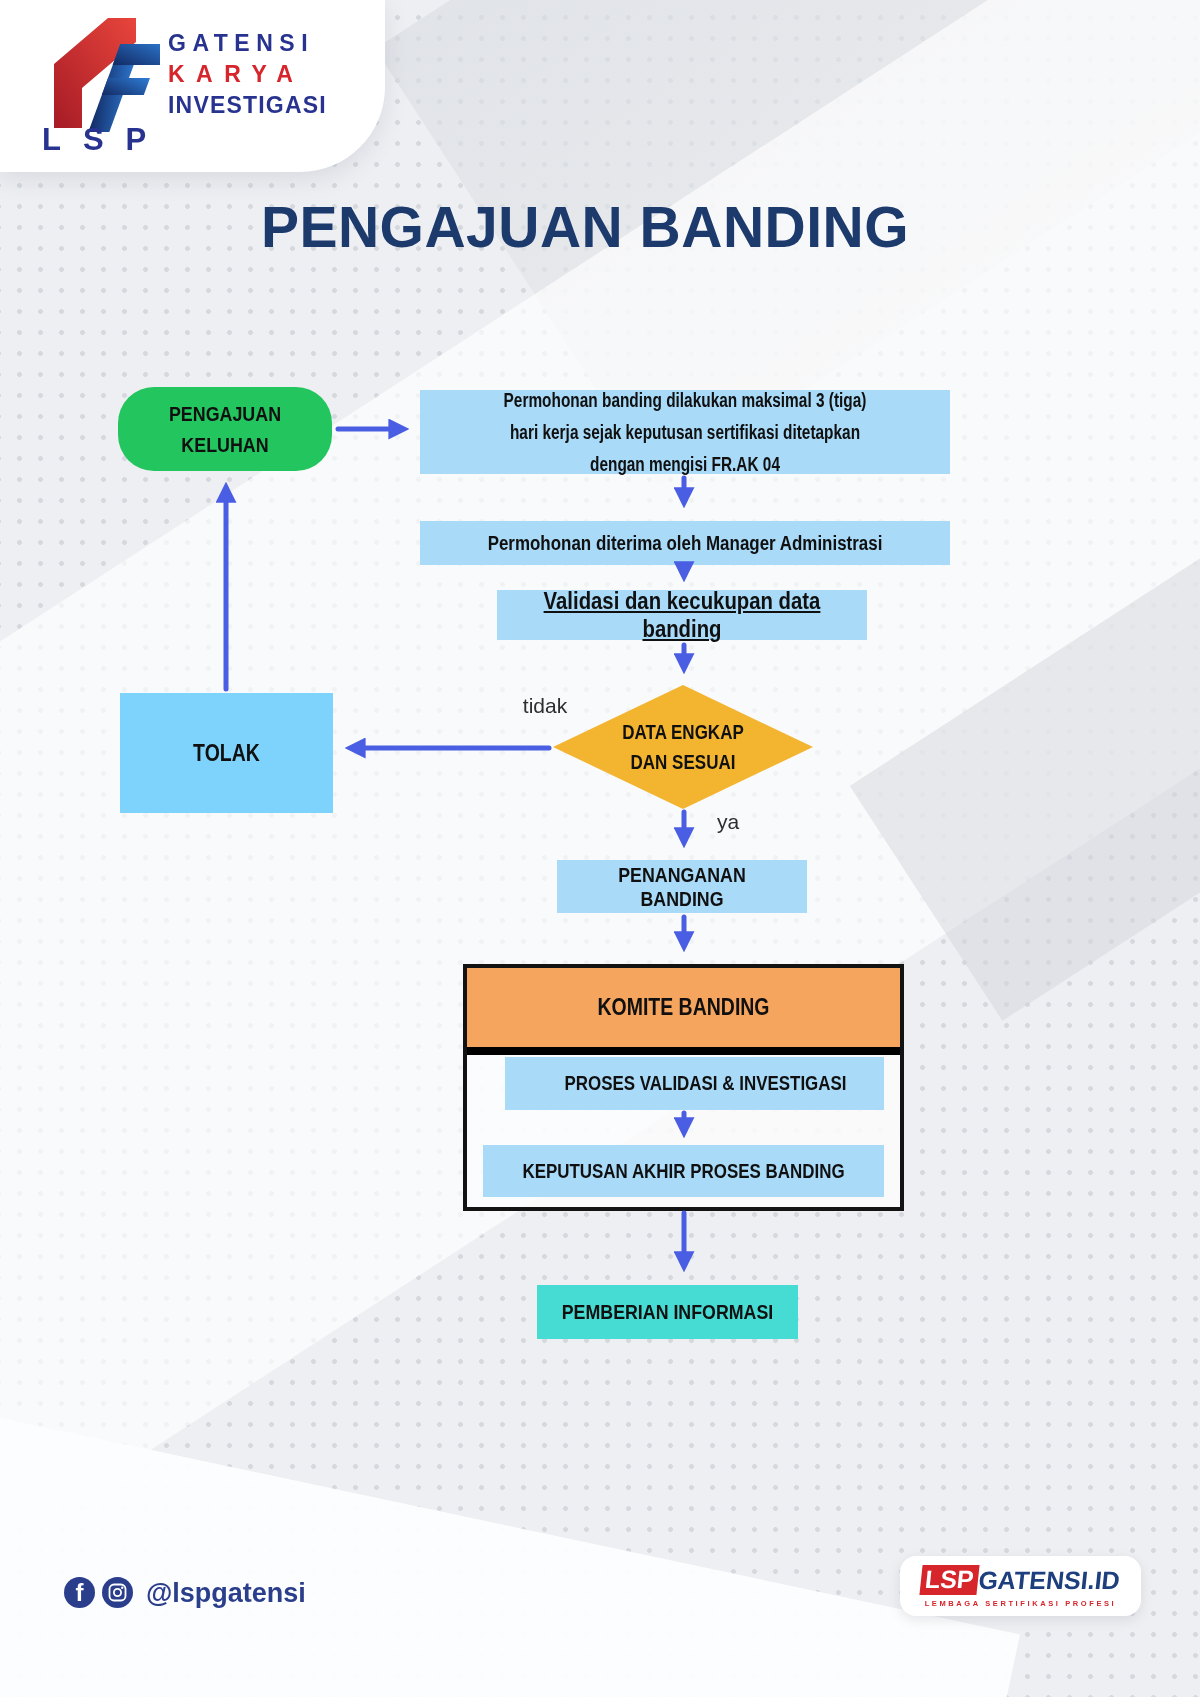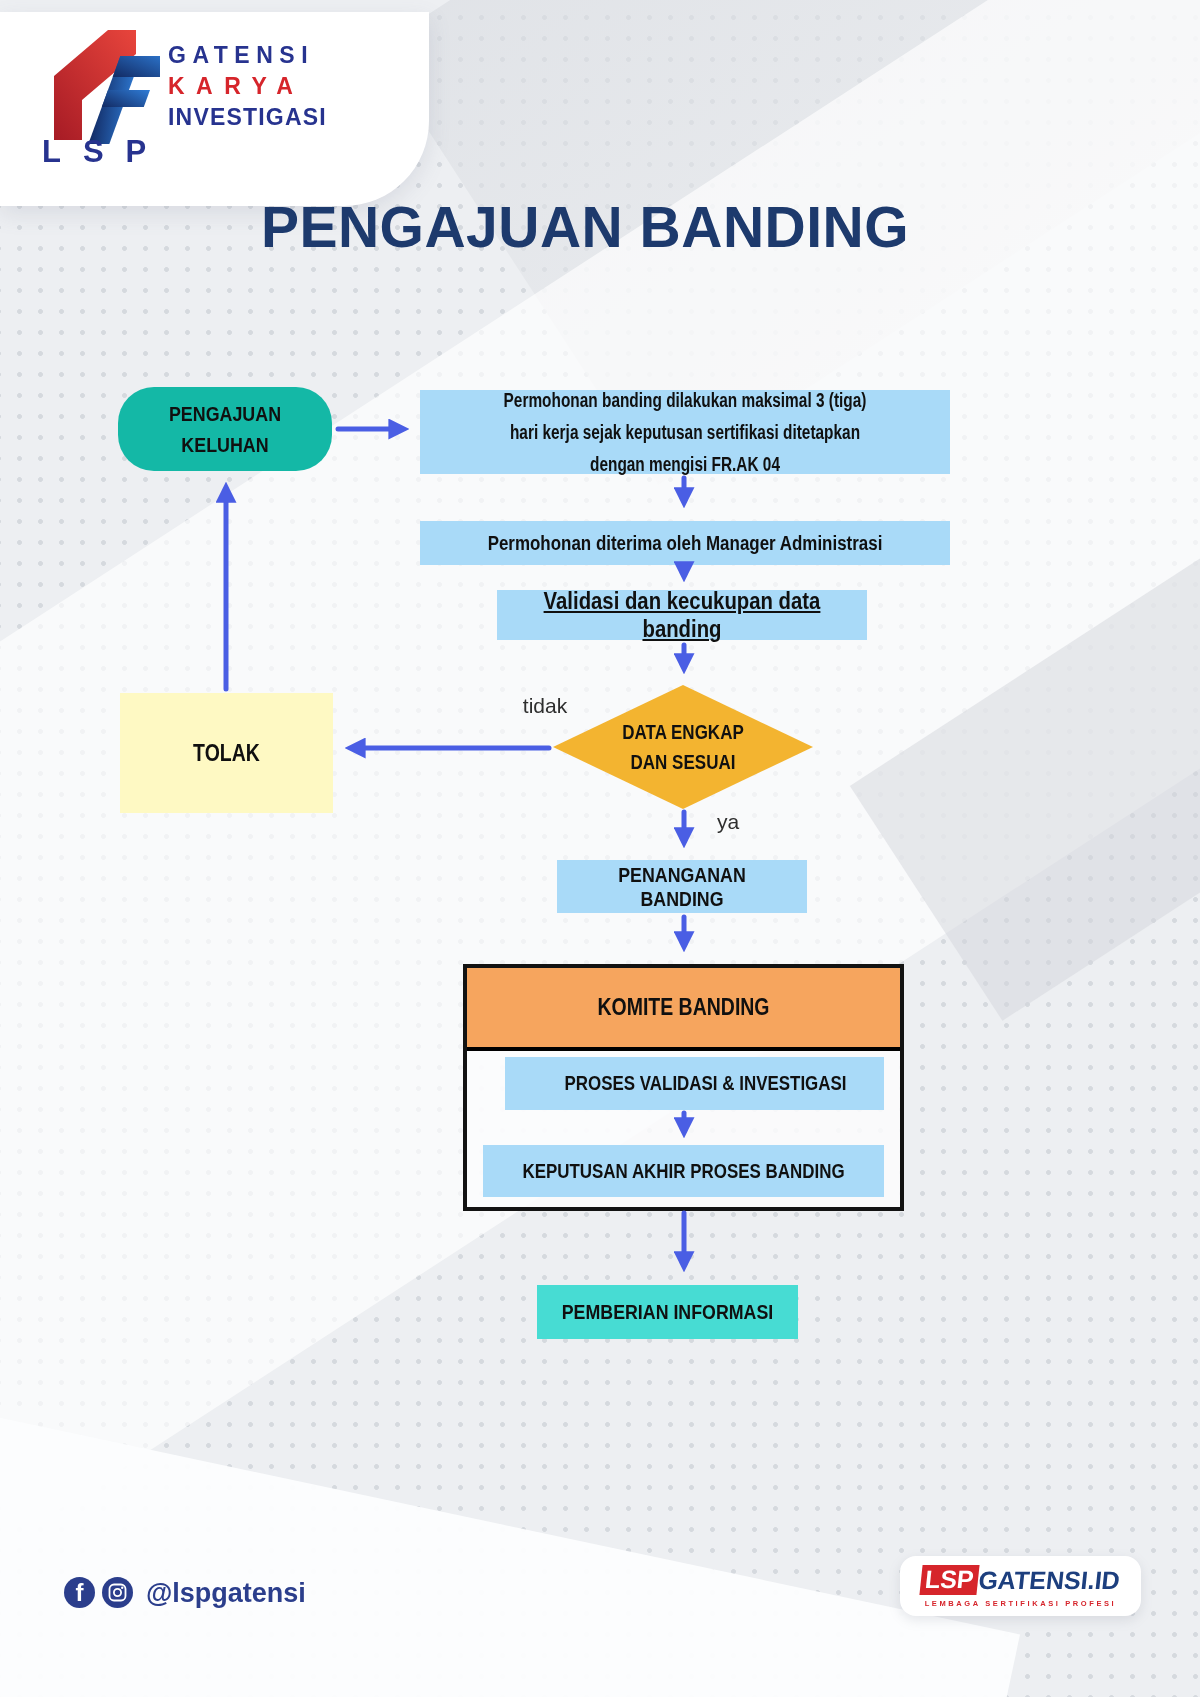--- a/index.html
+++ b/index.html
@@ -14,62 +14,61 @@
     background-image:radial-gradient(circle,#cdd1d7 2.1px,transparent 2.8px);
     background-size:21px 21px; background-position:9px 7px; opacity:.75;
   }
   .sweep{position:absolute; pointer-events:none;}
   #swA{left:420px; top:-320px; width:1200px; height:520px; background:linear-gradient(180deg,#d9dce1,#e7e9ec); transform:rotate(-33deg); opacity:.6;}
   #swB{left:-350px; top:260px; width:2100px; height:760px; background:rgba(255,255,255,.66); transform:rotate(-33deg);}
   #swC{left:860px; top:540px; width:820px; height:280px; background:rgba(211,214,220,.5); transform:rotate(-33deg);}
   #swD{left:-260px; top:1500px; width:1250px; height:420px; background:rgba(252,253,254,.97); transform:rotate(12deg);}
   
   .logo-card{
-    position:absolute; left:0; top:12px; width:385px; height:194px;
+    position:absolute; left:0; top:0; width:385px; height:172px;
     background:#ffffff; border-bottom-right-radius:85px;
     box-shadow:0 8px 22px rgba(110,120,140,.16);
-    padding-left:44px;
   }
   .logo-mark{position:absolute; left:40px; top:12px;}
   .brand{position:absolute; left:168px; top:28px; line-height:31px; font-weight:bold; font-size:23px;}
   .brand .l1{color:#27338f; letter-spacing:6.5px;}
   .brand .l2{color:#d6252b; letter-spacing:11.5px;}
   .brand .l3{color:#27338f; letter-spacing:1.2px;}
   .lsp-text{position:absolute; left:42px; top:122px; font-weight:bold; font-size:31px; letter-spacing:22px; color:#27338f;}
   
   .page-title{
     position:absolute; left:0; top:194px; width:1170px; text-align:center;
     font-size:57px; font-weight:bold; color:#1d3a6d; letter-spacing:.5px;
   }
   
   .node{position:absolute; display:flex; align-items:center; justify-content:center;
         text-align:center; color:#101010; font-weight:bold;}
   .ct{display:inline-block; transform-origin:center;}
   .ct-std{width:118%; transform:scaleX(.847);}
   .ct-wide{width:130%; transform:scaleX(.77);}
-  .flow-start{left:118px; top:387px; width:214px; height:84px; background:#14b8a6; border-radius:36px; font-size:21px; line-height:1.5;}
+  .flow-start{left:118px; top:387px; width:214px; height:84px; background:#22c55e; border-radius:36px; font-size:21px; line-height:1.5;}
   .flow-start .ct{width:150px; transform:scaleX(.85);}
   .blue{background:#a9daf8;}
   .step1{left:420px; top:390px; width:530px; height:84px; font-size:20px; line-height:1.6; padding:0 12px; box-sizing:border-box;}
   .step2{left:420px; top:521px; width:530px; height:44px; font-size:20px;}
   .step3{left:497px; top:590px; width:370px; height:50px; font-size:24px;text-decoration:underline;}
   .diamond{left:553px; top:685px; width:260px; height:124px; background:#f3b430;
            clip-path:polygon(50% 0,100% 50%,50% 100%,0 50%); font-size:20px; line-height:1.5;text-align:center;}
   .diamond .ct{width:170px; transform:scaleX(.85);}
-  .reject{left:120px; top:693px; width:213px; height:120px; background:#fef9c3; font-size:23px;}
+  .reject{left:120px; top:693px; width:213px; height:120px; background:#7dd3fc; font-size:23px;}
   .handling{left:557px; top:860px; width:250px; height:53px; font-size:21px;}
   .final{left:537px; top:1285px; width:261px; height:54px; background:#47dcd3; font-size:21px;}
   .lbl{position:absolute; font-size:21px; font-weight:400; color:#2e2e2e; text-align:center;}
   .lbl-tidak{left:505px; top:694px; width:80px;}
   .lbl-ya{left:703px; top:810px; width:50px;}
   
   .committee{position:absolute; left:463px; top:964px; width:441px; height:247px;
              border:4px solid #131313; box-sizing:border-box; background:rgba(251,251,253,.85);}
   .committee-header{position:absolute; left:0; top:0; right:0; height:79px; background:#f6a55e;
-             border-bottom:4px solid #000000; display:flex; align-items:center; justify-content:center;
+             border-bottom:8px solid #000000; display:flex; align-items:center; justify-content:center;
              font-size:23px; font-weight:bold; color:#101010; text-align:center;}
   .cstep1{left:38px; top:89px; width:357px; height:53px; font-size:20px;padding-left:22px;}
   .cstep2{left:16px; top:177px; width:401px; height:52px; font-size:20px;}
   .committee .node{position:absolute;}
   
   .arrows{position:absolute; left:0; top:0; pointer-events:none;}
   
   .soc-icon{position:absolute; width:31px; height:31px; border-radius:50%; background:#2b3e8c;
             display:flex; align-items:center; justify-content:center;}
   .fb{left:64px; top:1577px; color:#fff; font-weight:bold; font-size:24px; line-height:1;}

